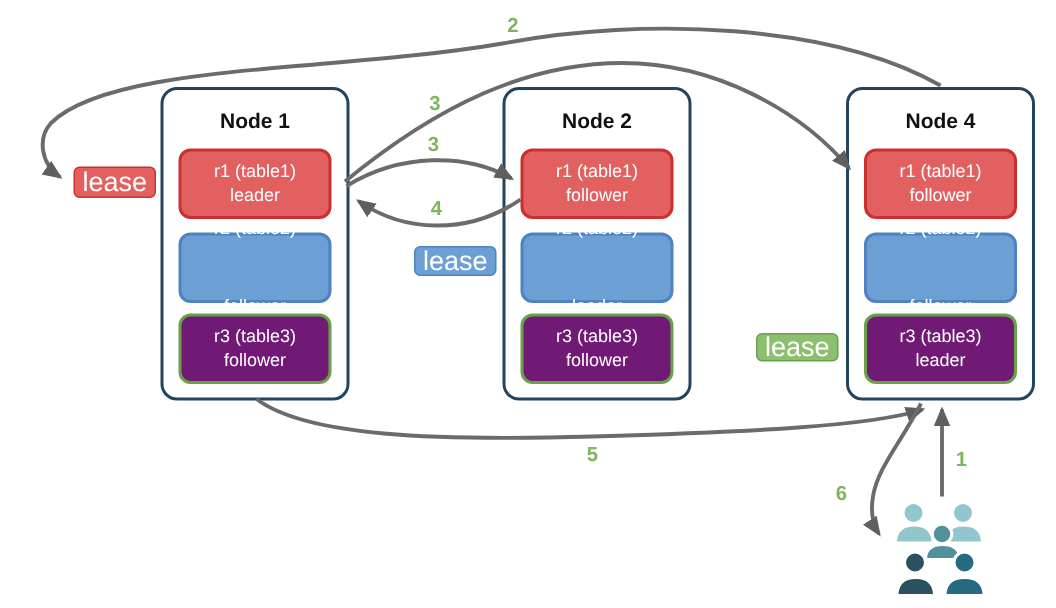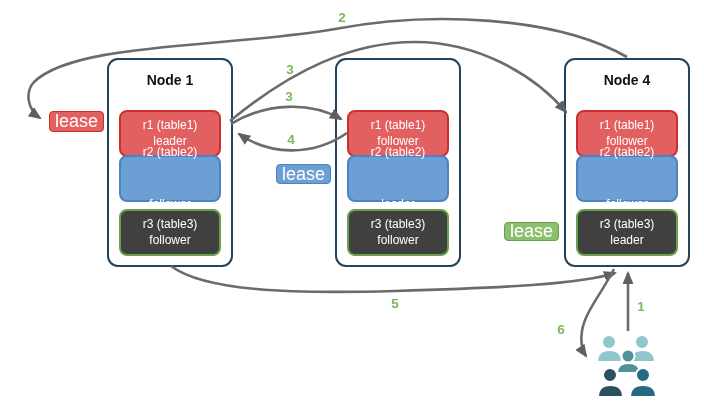--- a/index.html
+++ b/index.html
@@ -16,24 +16,24 @@
   .node-title {
     position:absolute; top:12px; left:0; right:0; text-align:center;
     font-weight:bold; font-size:14px; color:#111111;
   }
   .rep {
     position:absolute; left:10px; width:102px; height:47px;
     border-radius:8px; box-sizing:border-box; border:2px solid;
     color:#ffffff; display:flex; flex-direction:column; align-items:center;
     justify-content:center; font-size:12px; line-height:1.28; text-align:center;
   }
-  .r1 { top:50px; } .r2 { top:95px;gap:36px; } .r3 { top:149px; }
+  .r1 { top:39px; } .r2 { top:95px;gap:36px; } .r3 { top:149px; }
   .rep-red   { background:#e26060; border-color:#cc2f2f; }
   .rep-blue  { background:#6c9fd4; border-color:#4e82c2; }
-  .rep-green { background:#404040; border-color:#68a14a; }
+  .rep-green { background:#701a75; border-color:#68a14a; }
   .lease {
     position:absolute; box-sizing:border-box; color:#ffffff; font-size:18px;
     display:flex; align-items:center; justify-content:center;
     border-radius:4px; border:1.5px solid; z-index:3;
   }
   .lease-red   { left:49px;  top:111px; width:55px; height:21px; background:#e26060; border-color:#cc2f2f; }
   .lease-blue  { left:276px; top:164px; width:55px; height:20px; background:#6c9fd4; border-color:#4e82c2; }
   .lease-green { left:504px; top:222px; width:55px; height:19px; background:#8cc06e; border-color:#68a14a; }
   .arrows {
     position:absolute; left:0; top:0; width:704px; height:405px;
@@ -62,20 +62,21 @@
       <span>r2 (table2)</span>
       <span>follower</span>
     </div>
     <div class="rep r3 rep-green">
       <span>r3 (table3)</span>
       <span>follower</span>
     </div>
   </div>
 
   <div class="node n2">
+    <div class="node-title">Node 2</div>
     <div class="rep r1 rep-red">
       <span>r1 (table1)</span>
       <span>follower</span>
     </div>
     <div class="rep r2 rep-blue">
       <span>r2 (table2)</span>
       <span>leader</span>
     </div>
     <div class="rep r3 rep-green">
       <span>r3 (table3)</span>

